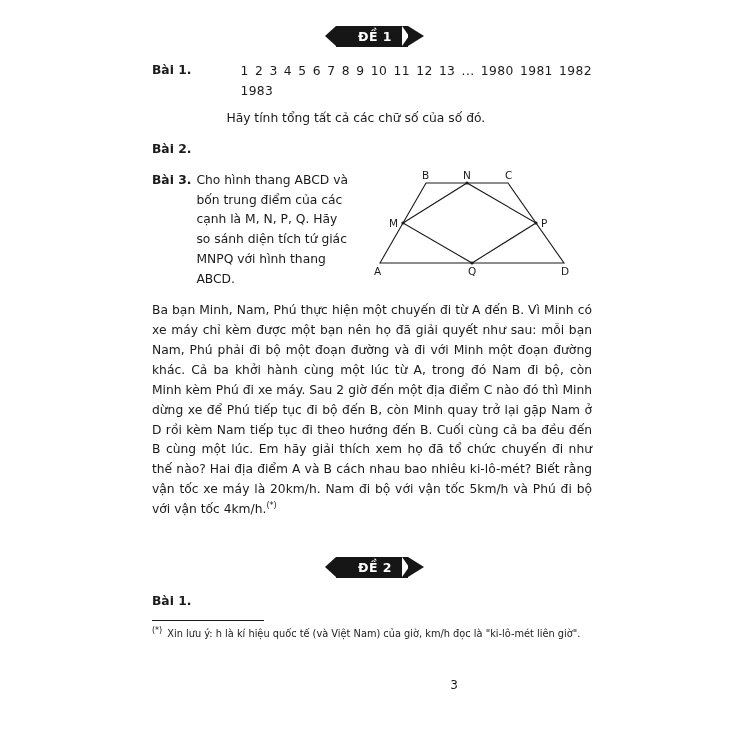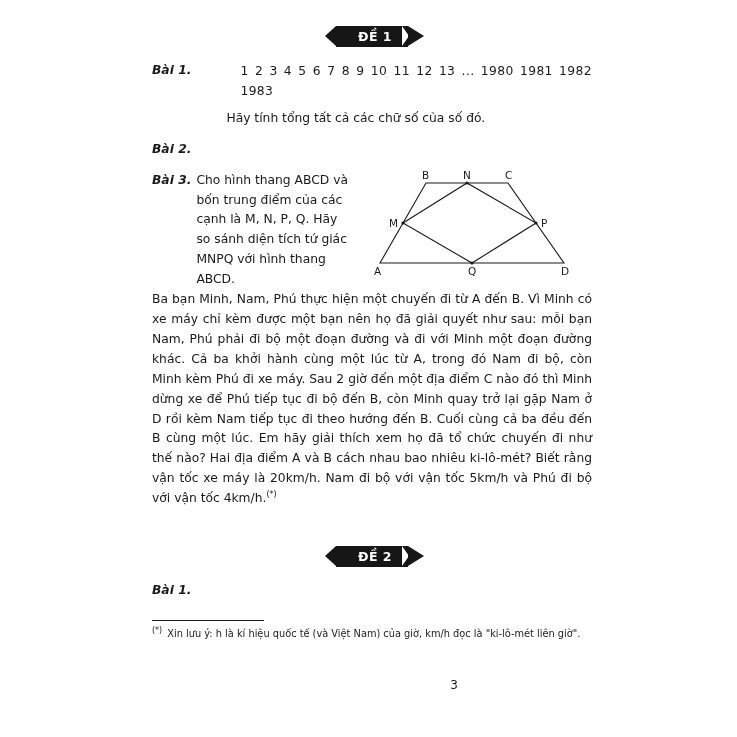--- a/index.html
+++ b/index.html
@@ -82,38 +82,38 @@
     display: flex;
     margin-bottom: 11px;
     font-size: 12.3px;
     line-height: 1.62;
   }
   .ex-label {
     flex: 0 0 auto;
     font-weight: bold;
     white-space: nowrap;
     padding-right: 5px;
-    font-style: italic;
   }
   .ex-body {
     flex: 1 1 auto;
     text-align: justify;
   }
   .ex-body.nojust { text-align: left; }
 
   .series-line {
     margin: 1px 0 7px 0;
     padding-left: 44px;
     letter-spacing: 0.4px;
   }
   .follow-line { margin-top: 7px; margin-left: 30px; }
 
   
   .ex3-row {
     display: flex;
+    margin-bottom: 11px;
     justify-content: center;
   }
   .ex3-text {
     width: 200px;
     flex: 0 0 200px;
     font-size: 12.3px;
     line-height: 1.62;
     display: flex;
   }
   .ex3-fig {

